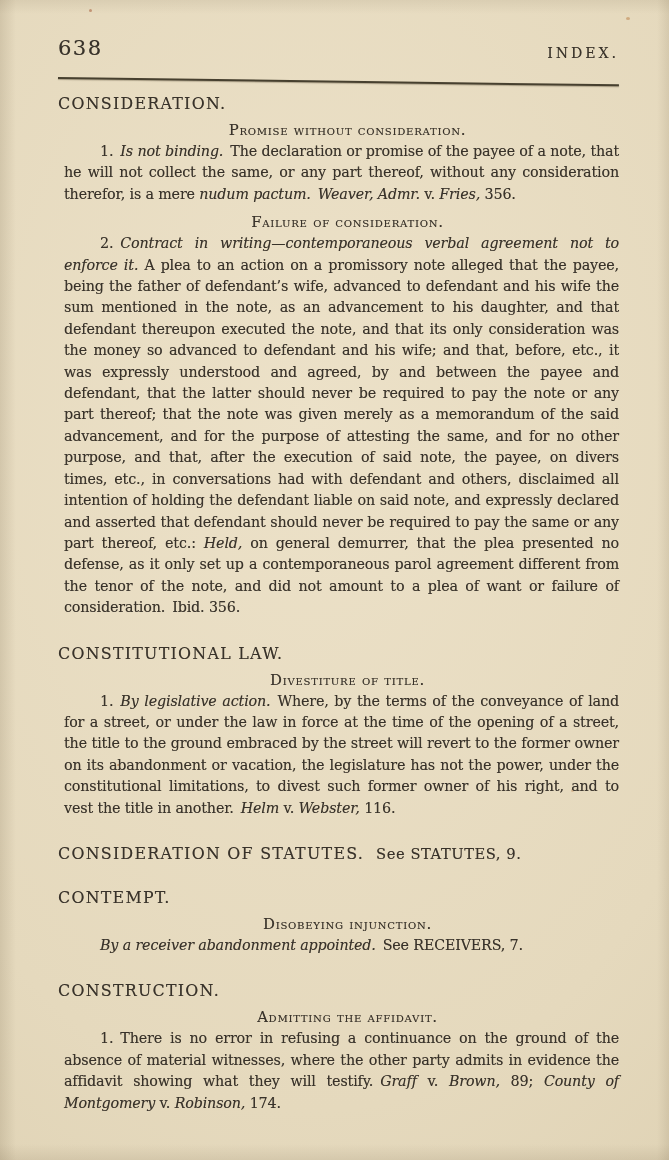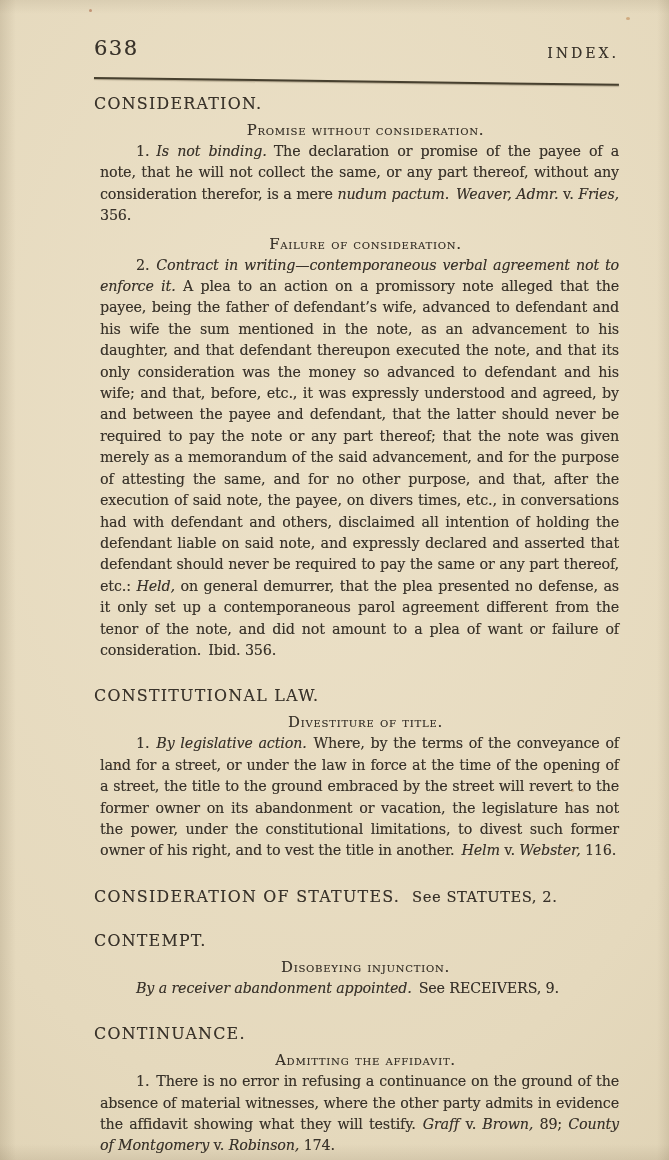--- a/index.html
+++ b/index.html
@@ -22,21 +22,20 @@
       linear-gradient(90deg,  rgba(104,88,60,.16) 0px, rgba(104,88,60,0) 16px),
       linear-gradient(270deg, rgba(104,88,60,.13) 0px, rgba(104,88,60,0) 12px),
       linear-gradient(180deg, rgba(104,88,60,.10) 0px, rgba(104,88,60,0) 14px),
       linear-gradient(0deg,   rgba(104,88,60,.12) 0px, rgba(104,88,60,0) 16px),
       radial-gradient(135% 115% at 46% 36%, #ece1c8 0%, #e5d9bd 52%, #d8caaa 100%);
   }
   .content {
     position: relative;
     padding: 36px 50px 0 58px;
     text-shadow: 0.2px 0.2px 0.5px rgba(50,42,30,0.45);
-    margin-left: 36px;
   }
   
   .page-header {
     position: relative;
     height: 28px;
   }
   .page-number {
     position: absolute;
     left: 0;
     top: 0;
@@ -126,27 +125,27 @@
           <p class="para"><span class="rm">1. </span><span class="it">Is not binding.</span><span class="rm"> The declaration or promise of the payee of a note, that he will not collect the same, or any part thereof, without any consideration therefor, is a mere </span><span class="it">nudum pactum.</span><span class="rm"> </span><span class="it">Weaver, Admr.</span><span class="rm"> v. </span><span class="it">Fries,</span><span class="rm"> 356.</span></p>
           <h3 class="subheading">Failure of consideration.</h3>
           <p class="para"><span class="rm">2. </span><span class="it">Contract in writing—contemporaneous verbal agreement not to enforce it.</span><span class="rm"> A plea to an action on a promissory note alleged that the payee, being the father of defendant’s wife, advanced to defendant and his wife the sum mentioned in the note, as an advancement to his daughter, and that defendant thereupon executed the note, and that its only consideration was the money so advanced to defendant and his wife; and that, before, etc., it was expressly understood and agreed, by and between the payee and defendant, that the latter should never be required to pay the note or any part thereof; that the note was given merely as a memorandum of the said advancement, and for the purpose of attesting the same, and for no other purpose, and that, after the execution of said note, the payee, on divers times, etc., in conversations had with defendant and others, disclaimed all intention of holding the defendant liable on said note, and expressly declared and asserted that defendant should never be required to pay the same or any part thereof, etc.: </span><span class="it">Held,</span><span class="rm"> on general demurrer, that the plea presented no defense, as it only set up a contemporaneous parol agreement different from the tenor of the note, and did not amount to a plea of want or failure of consideration. Ibid. 356.</span></p>
         </section>
         <section class="entry">
           <h2 class="entry-term"><span class="term-text">CONSTITUTIONAL LAW.</span></h2>
           <h3 class="subheading">Divestiture of title.</h3>
           <p class="para"><span class="rm">1. </span><span class="it">By legislative action.</span><span class="rm"> Where, by the terms of the conveyance of land for a street, or under the law in force at the time of the opening of a street, the title to the ground embraced by the street will revert to the former owner on its abandonment or vacation, the legislature has not the power, under the constitutional limitations, to divest such former owner of his right, and to vest the title in another. </span><span class="it">Helm</span><span class="rm"> v. </span><span class="it">Webster,</span><span class="rm"> 116.</span></p>
         </section>
         <section class="entry">
-          <h2 class="entry-term"><span class="term-text">CONSIDERATION OF STATUTES.</span><span class="see-note">See STATUTES, 2.</span></h2>
+          <h2 class="entry-term"><span class="term-text">CONSIDERATION OF STATUTES.</span><span class="see-note">See STATUTES, 9.</span></h2>
         </section>
         <section class="entry">
           <h2 class="entry-term"><span class="term-text">CONTEMPT.</span></h2>
           <h3 class="subheading">Disobeying injunction.</h3>
-          <p class="para"><span class="it">By a receiver abandonment appointed.</span><span class="rm"> See RECEIVERS, 9.</span></p>
+          <p class="para"><span class="it">By a receiver abandonment appointed.</span><span class="rm"> See RECEIVERS, 7.</span></p>
         </section>
         <section class="entry">
-          <h2 class="entry-term"><span class="term-text">CONTINUANCE.</span></h2>
+          <h2 class="entry-term"><span class="term-text">CONSTRUCTION.</span></h2>
           <h3 class="subheading">Admitting the affidavit.</h3>
           <p class="para"><span class="rm">1. There is no error in refusing a continuance on the ground of the absence of material witnesses, where the other party admits in evidence the affidavit showing what they will testify. </span><span class="it">Graff</span><span class="rm"> v. </span><span class="it">Brown,</span><span class="rm"> 89; </span><span class="it">County of Montgomery</span><span class="rm"> v. </span><span class="it">Robinson,</span><span class="rm"> 174.</span></p>
         </section>
       </main>
   </div>
 </div>
 
 </body></html>

